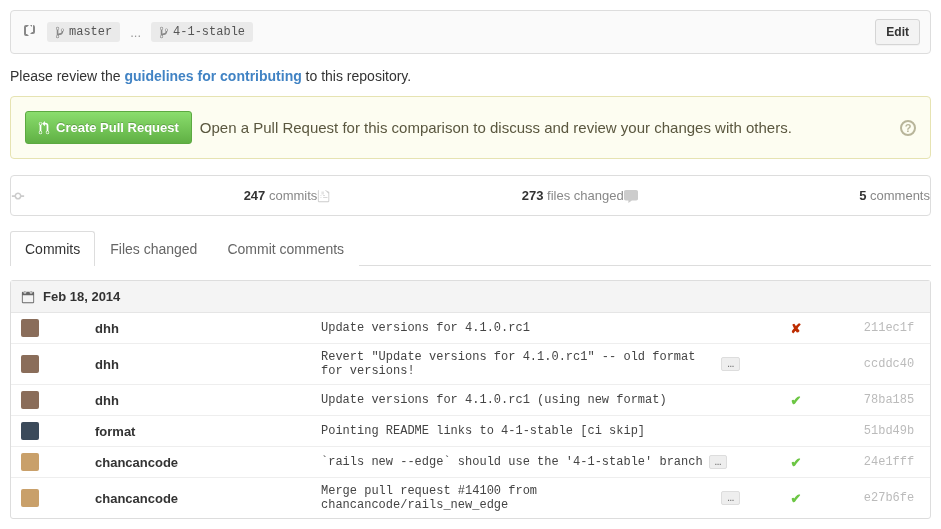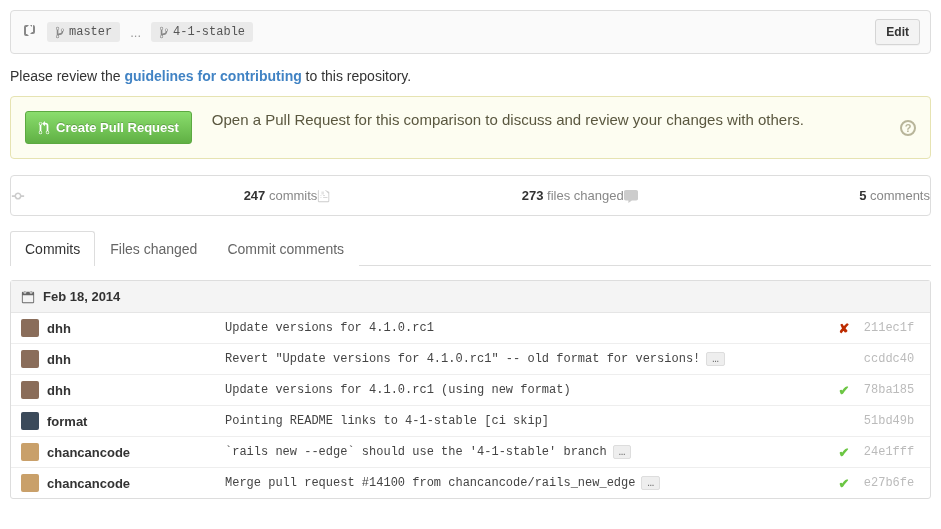--- a/index.html
+++ b/index.html
@@ -6,36 +6,36 @@
 body { font-family: Helvetica, Arial, sans-serif; font-size: 13px; color: #333; background: #fff; padding: 10px; width: 941px; }
 .range-bar { border: 1px solid #ddd; border-radius: 4px; padding: 8px 10px; display: flex; align-items: center; justify-content: space-between; background: #fafafa; }
 .range-left { display: flex; align-items: center; gap: 10px; }
 .compare-icon { color: #888; font-size: 16px; }
 .branch-tag { background: #eaeaea; border-radius: 3px; padding: 3px 8px; display: inline-flex; align-items: center; gap: 4px; color: #555; font-family: Consolas, "Liberation Mono", Courier, monospace; font-size: 12px; }
 .branch-tag svg { width: 10px; height: 13px; fill: #888; }
 .dots { color: #999; }
 .edit-btn { background: #f3f3f3; border: 1px solid #d5d5d5; border-radius: 3px; padding: 5px 10px; font-weight: bold; color: #333; cursor: pointer; font-size: 12px; box-shadow: 0 1px 0 rgba(0,0,0,0.03); }
 .guidelines { margin: 14px 0 12px; color: #333; font-size: 14px; }
 .guidelines a { color: #4183c4; text-decoration: none; font-weight: bold; }
-.pr-box { background: #fdfdf1; border: 1px solid #e6e3b2; border-radius: 4px; padding: 14px 14px; display: flex; gap: 20px; position: relative; }
+.pr-box { background: #fdfdf1; border: 1px solid #e6e3b2; border-radius: 4px; padding: 14px 14px; display: flex; align-items: center; gap: 8px; position: relative; }
 .create-pr-btn { background: linear-gradient(#8add6d, #60b044); border: 1px solid #5ca941; color: #fff; font-weight: bold; padding: 8px 12px; border-radius: 3px; cursor: pointer; font-size: 13px; display: inline-flex; align-items: center; gap: 6px; text-shadow: 0 -1px 0 rgba(0,0,0,0.2); }
 .create-pr-btn svg { width: 12px; height: 14px; fill: #fff; }
 .pr-desc { color: #5a573f; font-size: 15px; }
 .help-icon { position: absolute; right: 14px; top: 50%; transform: translateY(-50%); width: 16px; height: 16px; border: 2px solid #b8b59a; border-radius: 50%; display: flex; align-items: center; justify-content: center; color: #b8b59a; font-size: 11px; font-weight: bold; cursor: pointer; }
 .stats-bar { border: 1px solid #ddd; border-radius: 4px; margin-top: 16px; display: flex; }
 .stat { flex: 1; text-align: center; padding: 12px 0; color: #888; font-size: 13px; display: flex; align-items: center; justify-content: space-between; gap: 6px; }
 .stat strong { color: #333; }
 .stat svg { width: 14px; height: 14px; fill: #ccc; }
 .tabs { display: flex; gap: 0; margin-top: 14px; border-bottom: 1px solid #ddd; }
 .tab { padding: 9px 14px; color: #666; cursor: pointer; font-size: 14px; border: 1px solid transparent; border-bottom: none; position: relative; top: 1px; background: #fff; }
 .tab.active { color: #333; border-color: #ddd; border-radius: 3px 3px 0 0; background: #fff; }
 .commits-container { border: 1px solid #ddd; border-top: none; border-radius: 0 0 3px 3px; margin-top: 14px; border-top: 1px solid #ddd; border-radius: 3px; }
 .date-header { background: #f4f4f4; border-bottom: 1px solid #e5e5e5; padding: 8px 10px; display: flex; align-items: center; gap: 8px; font-weight: bold; color: #333; font-size: 13px; }
 .date-header svg { width: 14px; height: 14px; fill: #666; }
-.commit-row { display: flex; align-items: center; padding: 6px 10px; border-bottom: 1px solid #eee; font-size: 13px; }
+.commit-row { display: flex; align-items: center; padding: 6px 10px; border-bottom: 1px solid #eee; font-size: 13px; gap: 48px; }
 .commit-row:last-child { border-bottom: none; }
 .avatar { width: 18px; height: 18px; border-radius: 2px; background: #8a6d5a; margin-right: 8px; flex-shrink: 0; }
 .avatar.a2 { background: #3b4a5a; }
 .avatar.a3 { background: #c9a06a; }
 .author { font-weight: bold; color: #333; width: 178px; flex-shrink: 0; }
 .message { flex: 1; color: #444; font-family: Consolas, "Liberation Mono", Courier, monospace; font-size: 12px; display: flex; align-items: center; gap: 6px; }
 .ellipsis-btn { background: #eee; border: 1px solid #ddd; border-radius: 2px; padding: 0 5px; color: #666; cursor: pointer; font-size: 11px; line-height: 14px; height: 14px; display: inline-flex; align-items: center; }
 .status { width: 16px; text-align: center; flex-shrink: 0; }
 .status.ok { color: #6cc644; font-weight: bold; }
 .status.fail { color: #bd2c00; font-weight: bold; }

